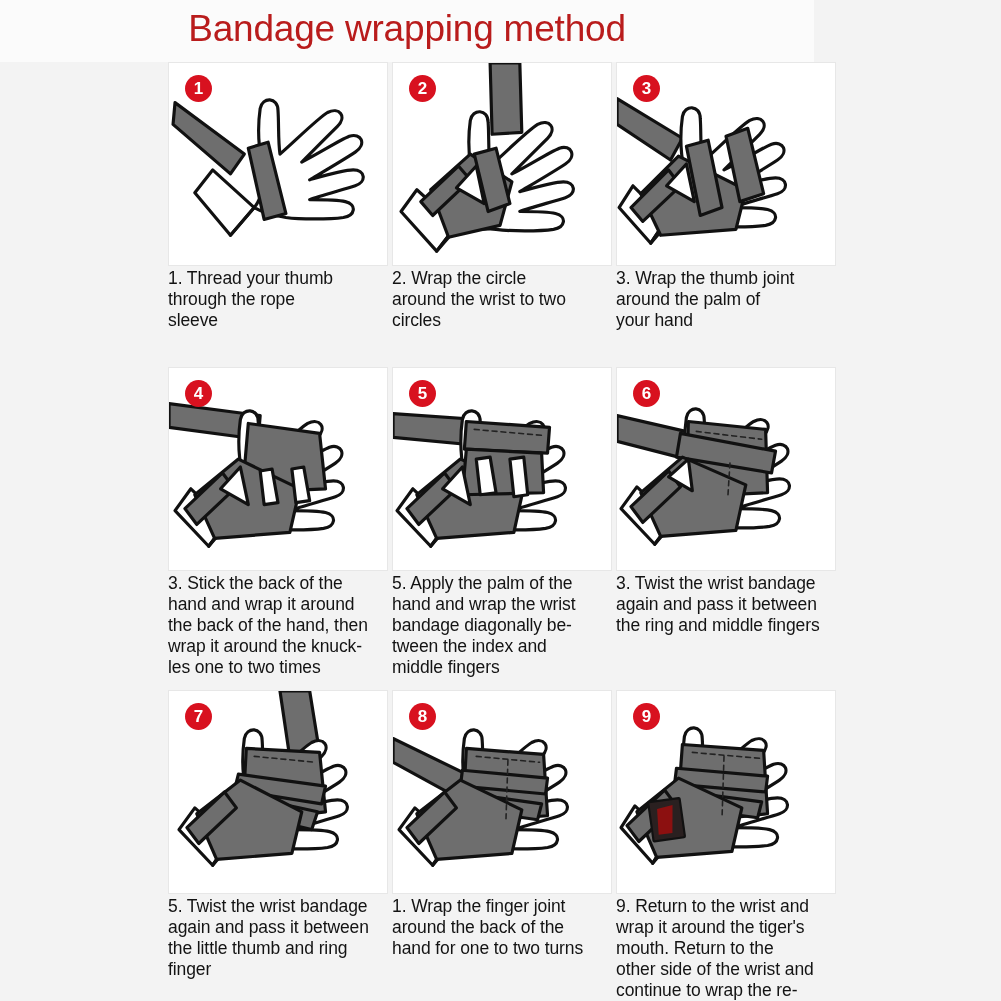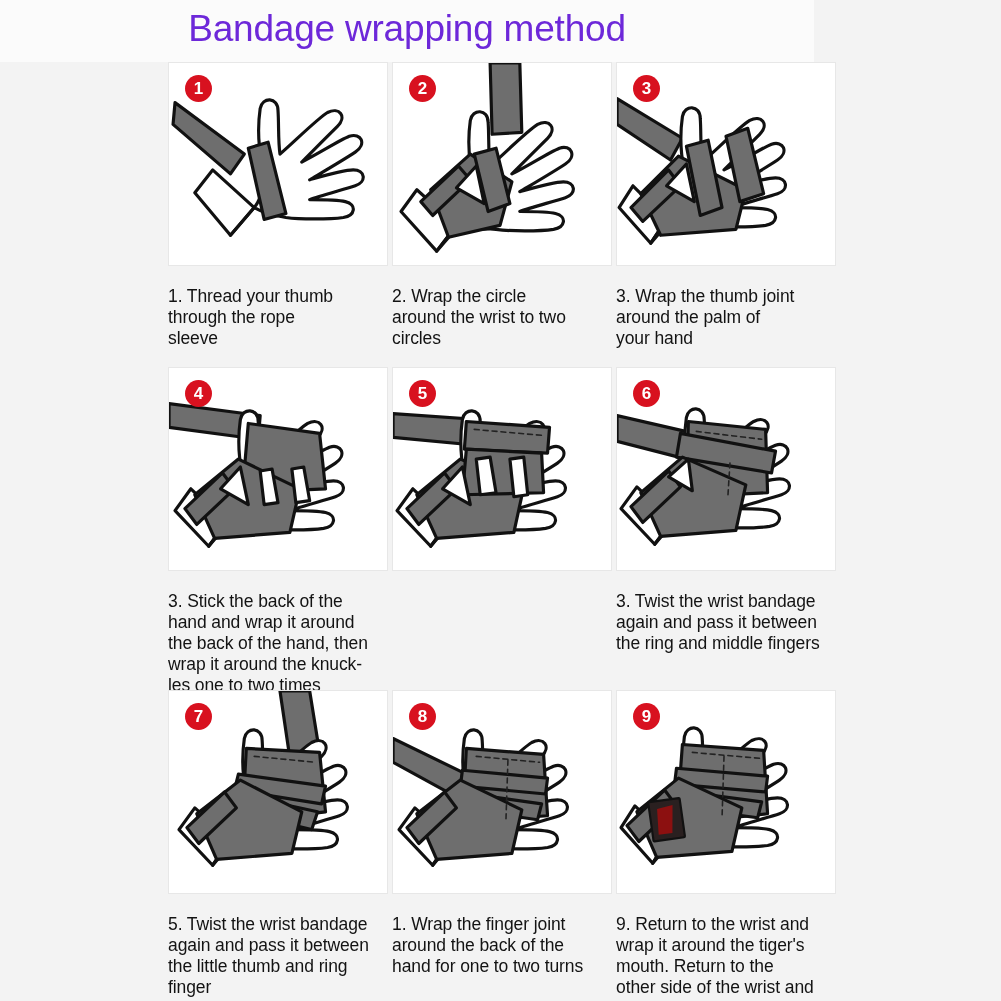--- a/index.html
+++ b/index.html
@@ -22,21 +22,21 @@
   }
   #title {
     position: absolute;
     top: 0;
     left: 0;
     width: 814px;
     height: 62px;
     line-height: 58px;
     text-align: center;
     font-size: 37px;
-    color: #6d28d9;
+    color: #b91c1c;
     font-family: "Liberation Sans", sans-serif;
     letter-spacing: -0.2px;
     background: #fbfbfb;
     white-space: nowrap;
   }
   #grid {
     position: absolute;
     top: 62px;
     left: 0;
     width: 1001px;
@@ -83,21 +83,21 @@
     background: #d8111f;
     color: #ffffff;
     font-size: 17px;
     font-weight: bold;
     line-height: 27px;
     text-align: center;
     font-family: "Liberation Sans", sans-serif;
     z-index: 4;
   }
   .caption {
-    margin-top: 20px;
+    margin-top: 2px;
     font-size: 17.5px;
     line-height: 21px;
     color: #131313;
     font-family: "Liberation Sans", sans-serif;
     width: 224px;
     white-space: pre-line;
     letter-spacing: -0.1px;
   }
 </style>
 </head>
@@ -292,20 +292,25 @@
 
               <path d="M50 122 L70 100 L78 138 Z" fill="#ffffff"></path>
 
               <path d="M84 92 L98 90 L104 126 L88 128 Z" fill="#ffffff"></path>
               <path d="M118 92 L132 90 L136 128 L122 130 Z" fill="#ffffff"></path>
 
               <path d="M82 62 L150 68" stroke="#222222" stroke-width="1.6" stroke-dasharray="5 4" fill="none"></path>
             </g>
           </svg>
         </div>
+        <div class="caption">5. Apply the palm of the
+hand and wrap the wrist
+bandage diagonally be-
+tween the index and
+middle fingers</div>
       </div>
 
       <div class="cell col-2">
         <div class="panel">
           <div class="badge">6</div>
           <svg viewBox="0 0 220 204" xmlns="http://www.w3.org/2000/svg">
             <g fill="none" stroke="#111111" stroke-width="3.2" stroke-linejoin="round" stroke-linecap="round">
 
               <path d="M0 48 L78 66 L70 92 L0 74 Z" fill="#6e6e6e"></path>
 

